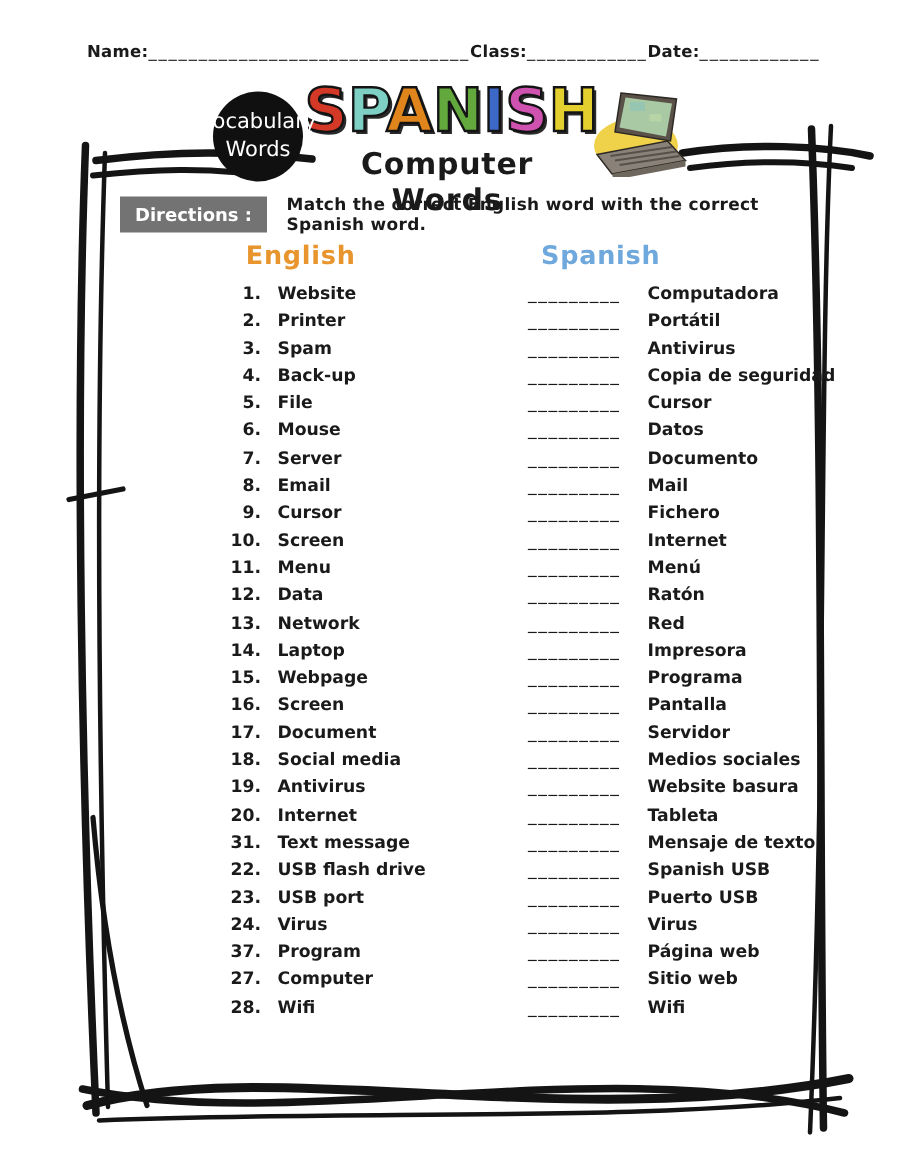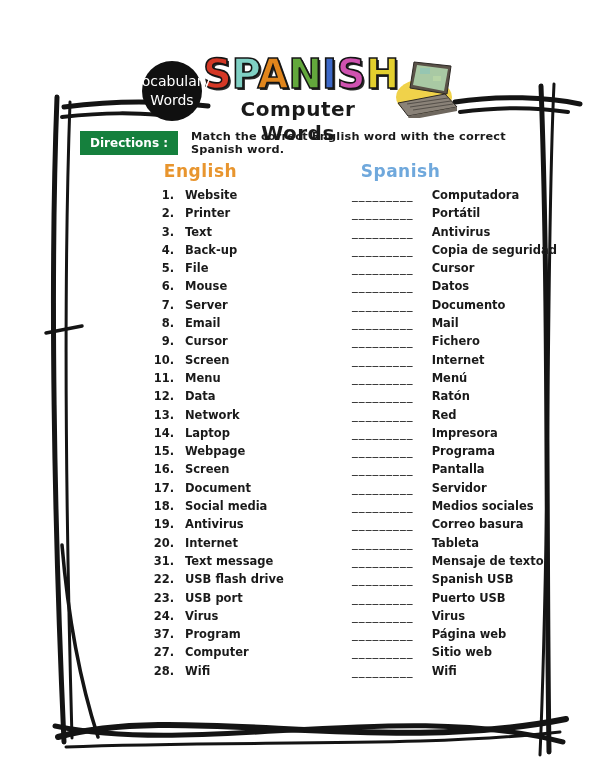--- a/index.html
+++ b/index.html
@@ -19,21 +19,21 @@
   .title{position:absolute;left:203px;top:54px;width:190px;text-align:center;z-index:2;
          font-weight:bold;font-size:40px;line-height:1;white-space:nowrap;}
   .title .tl{-webkit-text-stroke:1.6px #141414;text-shadow:2px 2px 0 rgba(20,20,20,.9);}
   .subtitle{position:absolute;left:203px;top:97px;width:190px;text-align:center;z-index:2;
             font-size:20px;font-weight:bold;letter-spacing:.5px;}
   .laptop{position:absolute;left:393px;top:60px;z-index:2;}
 
   
   .directions{position:absolute;left:80px;top:130px;width:465px;display:flex;
               align-items:center;gap:13px;z-index:2;}
-  .dir-label{background:#15803d;color:#ffffff;padding:5px 10px;font-size:12px;
+  .dir-label{background:#737373;color:#ffffff;padding:5px 10px;font-size:12px;
              font-weight:bold;white-space:nowrap;}
   .dir-text{font-size:11.3px;font-weight:bold;letter-spacing:.2px;}
 
   
   .col-head{position:absolute;top:161px;font-size:17px;font-weight:bold;z-index:2;
             text-align:center;letter-spacing:.5px;}
   .col-head.english{left:148px;width:105px;}
   .col-head.spanish{left:338px;width:125px;}
 
   
@@ -63,20 +63,23 @@
     <path d="M460,112 C505,106 542,108 568,112" stroke-width="4"></path>
 
     <path d="M541,86 C549,300 546,550 549,752" stroke-width="5"></path>
     <path d="M554,84 C546,250 551,500 540,755" stroke-width="3"></path>
 
     <path d="M58,737 C180,703 380,756 566,719" stroke-width="6"></path>
     <path d="M55,726 C200,756 400,700 563,742" stroke-width="5"></path>
     <path d="M66,747 C240,740 420,748 560,732" stroke-width="3"></path>
   </svg>
 
+  <div class="name-row">
+    <span>Name:</span><span class="u">________________________________</span><span>Class:</span><span class="u">____________</span><span>Date:</span><span class="u">____________</span>
+  </div>
 
   <div class="badge">
     <span>Vocabulary</span>
     <span>Words</span>
   </div>
 
   <div class="title">
     
   <span class="tl" style="color: rgb(212, 56, 38);">S</span><span class="tl" style="color: rgb(127, 208, 196);">P</span><span class="tl" style="color: rgb(224, 133, 28);">A</span><span class="tl" style="color: rgb(99, 168, 60);">N</span><span class="tl" style="color: rgb(60, 104, 200);">I</span><span class="tl" style="color: rgb(207, 82, 176);">S</span><span class="tl" style="color: rgb(227, 207, 46);">H</span></div>
 
@@ -112,21 +115,21 @@
       </div>
 
       <div class="row">
         <span class="num">2.</span>
         <span class="eng">Printer</span>
         <span class="spa"><span class="blank">_________</span><span class="sword">Portátil</span></span>
       </div>
 
       <div class="row">
         <span class="num">3.</span>
-        <span class="eng">Text</span>
+        <span class="eng">Spam</span>
         <span class="spa"><span class="blank">_________</span><span class="sword">Antivirus</span></span>
       </div>
 
       <div class="row">
         <span class="num">4.</span>
         <span class="eng">Back-up</span>
         <span class="spa"><span class="blank">_________</span><span class="sword">Copia de seguridad</span></span>
       </div>
 
       <div class="row">
@@ -209,21 +212,21 @@
 
       <div class="row">
         <span class="num">18.</span>
         <span class="eng">Social media</span>
         <span class="spa"><span class="blank">_________</span><span class="sword">Medios sociales</span></span>
       </div>
 
       <div class="row">
         <span class="num">19.</span>
         <span class="eng">Antivirus</span>
-        <span class="spa"><span class="blank">_________</span><span class="sword">Correo basura</span></span>
+        <span class="spa"><span class="blank">_________</span><span class="sword">Website basura</span></span>
       </div>
 
       <div class="row">
         <span class="num">20.</span>
         <span class="eng">Internet</span>
         <span class="spa"><span class="blank">_________</span><span class="sword">Tableta</span></span>
       </div>
 
       <div class="row">
         <span class="num">31.</span>

